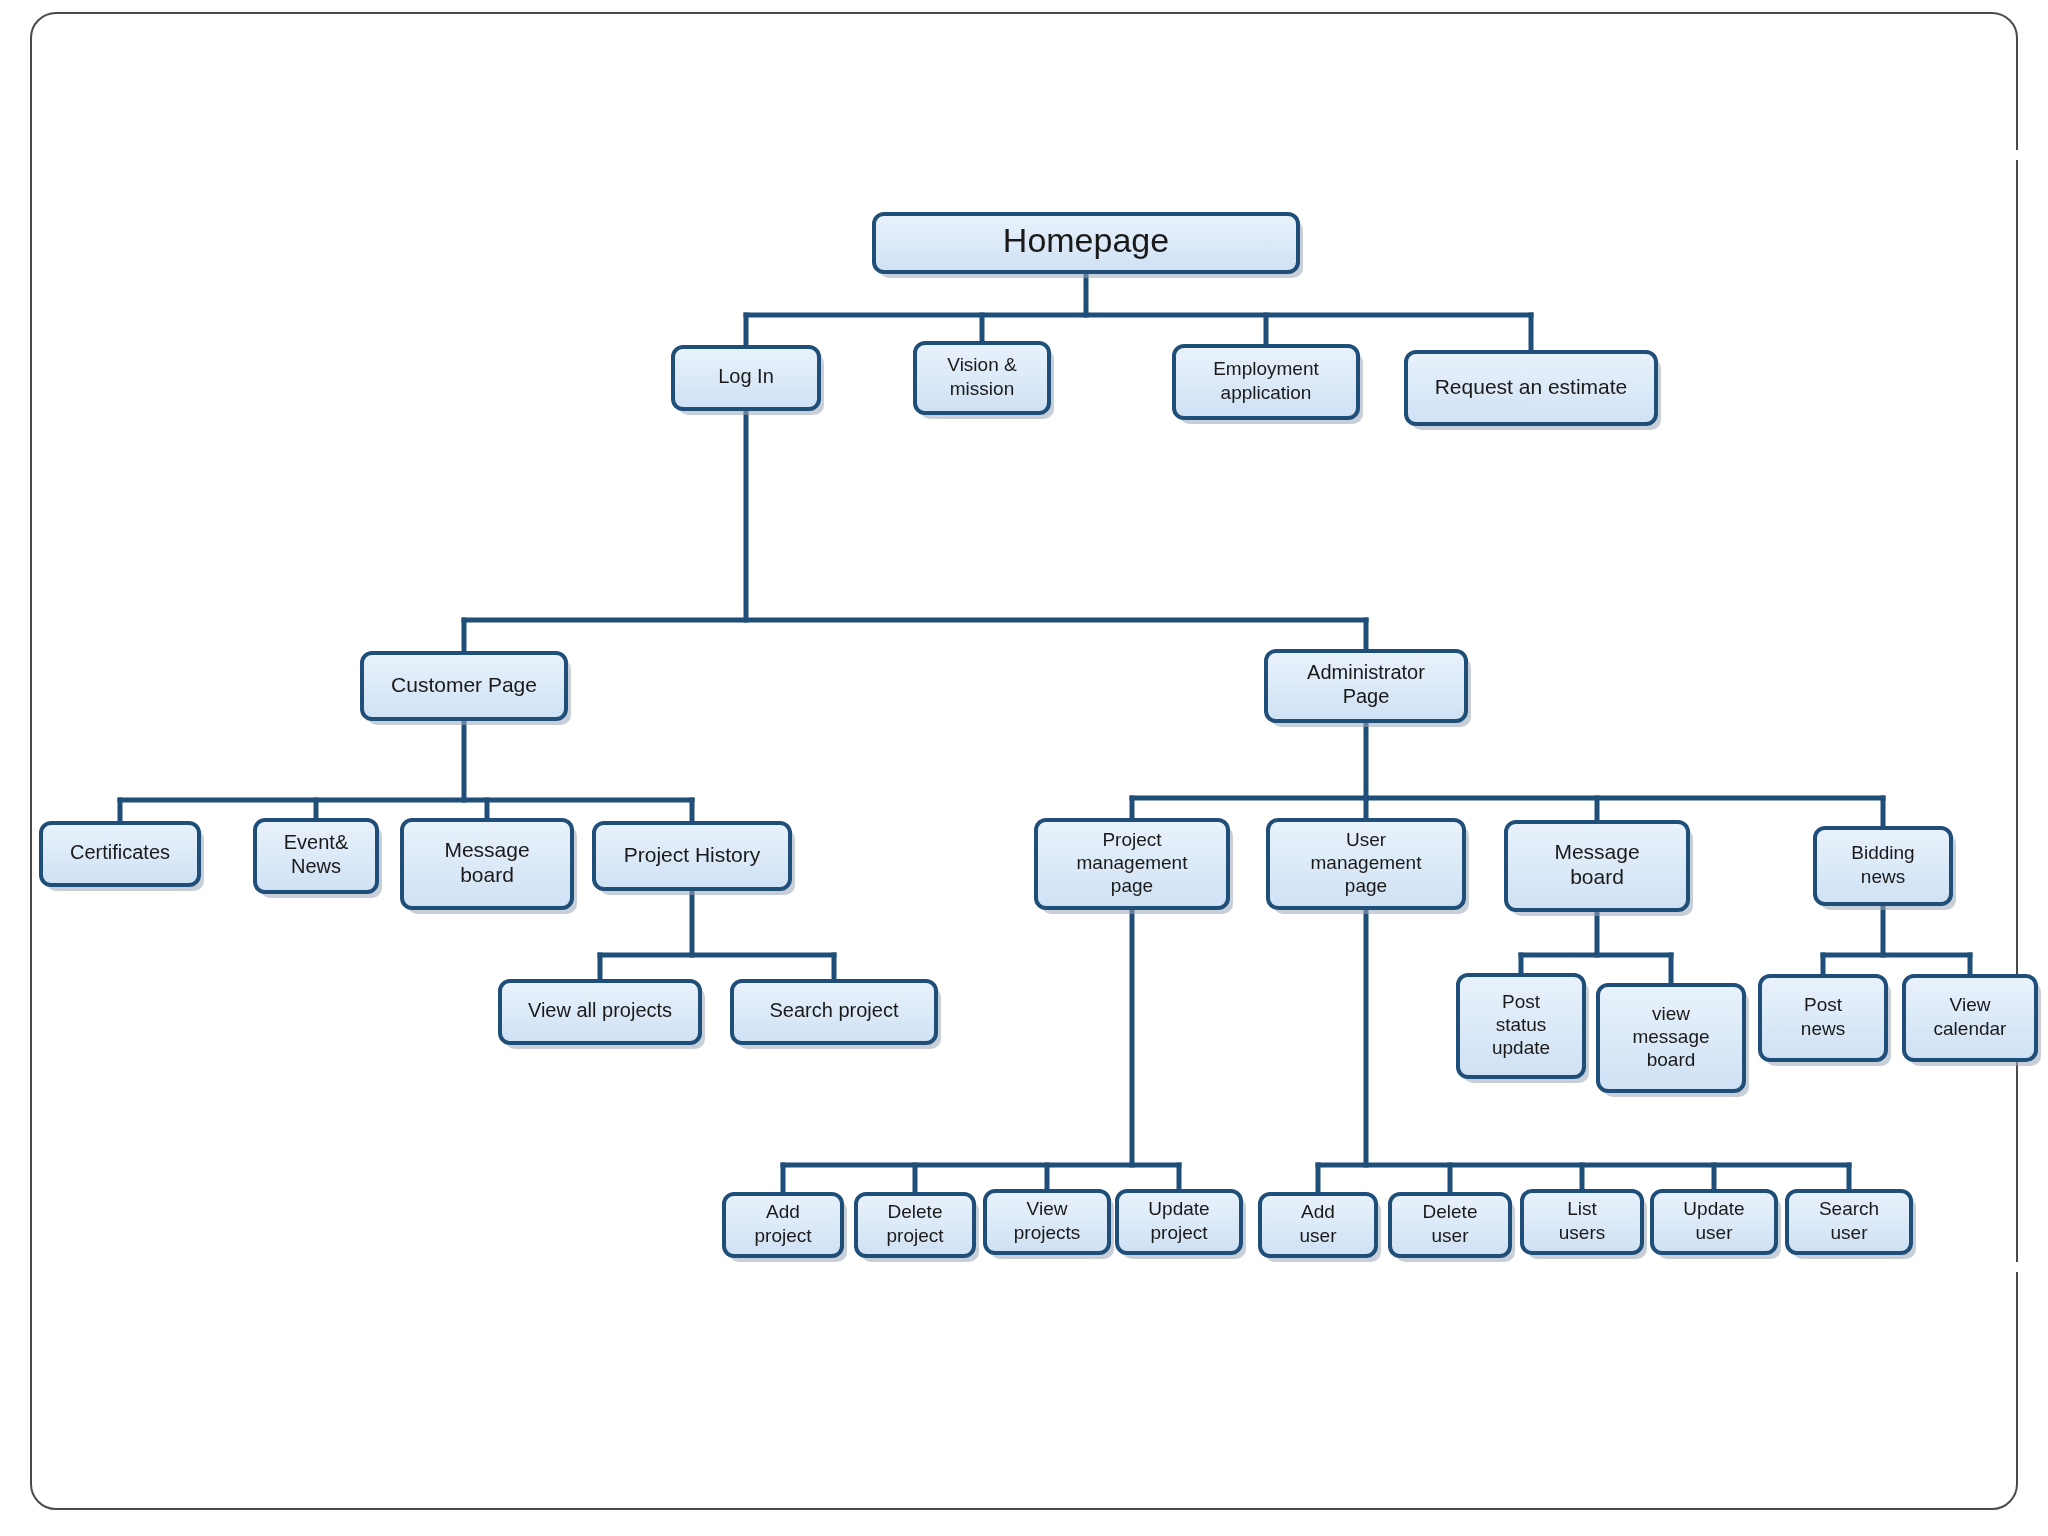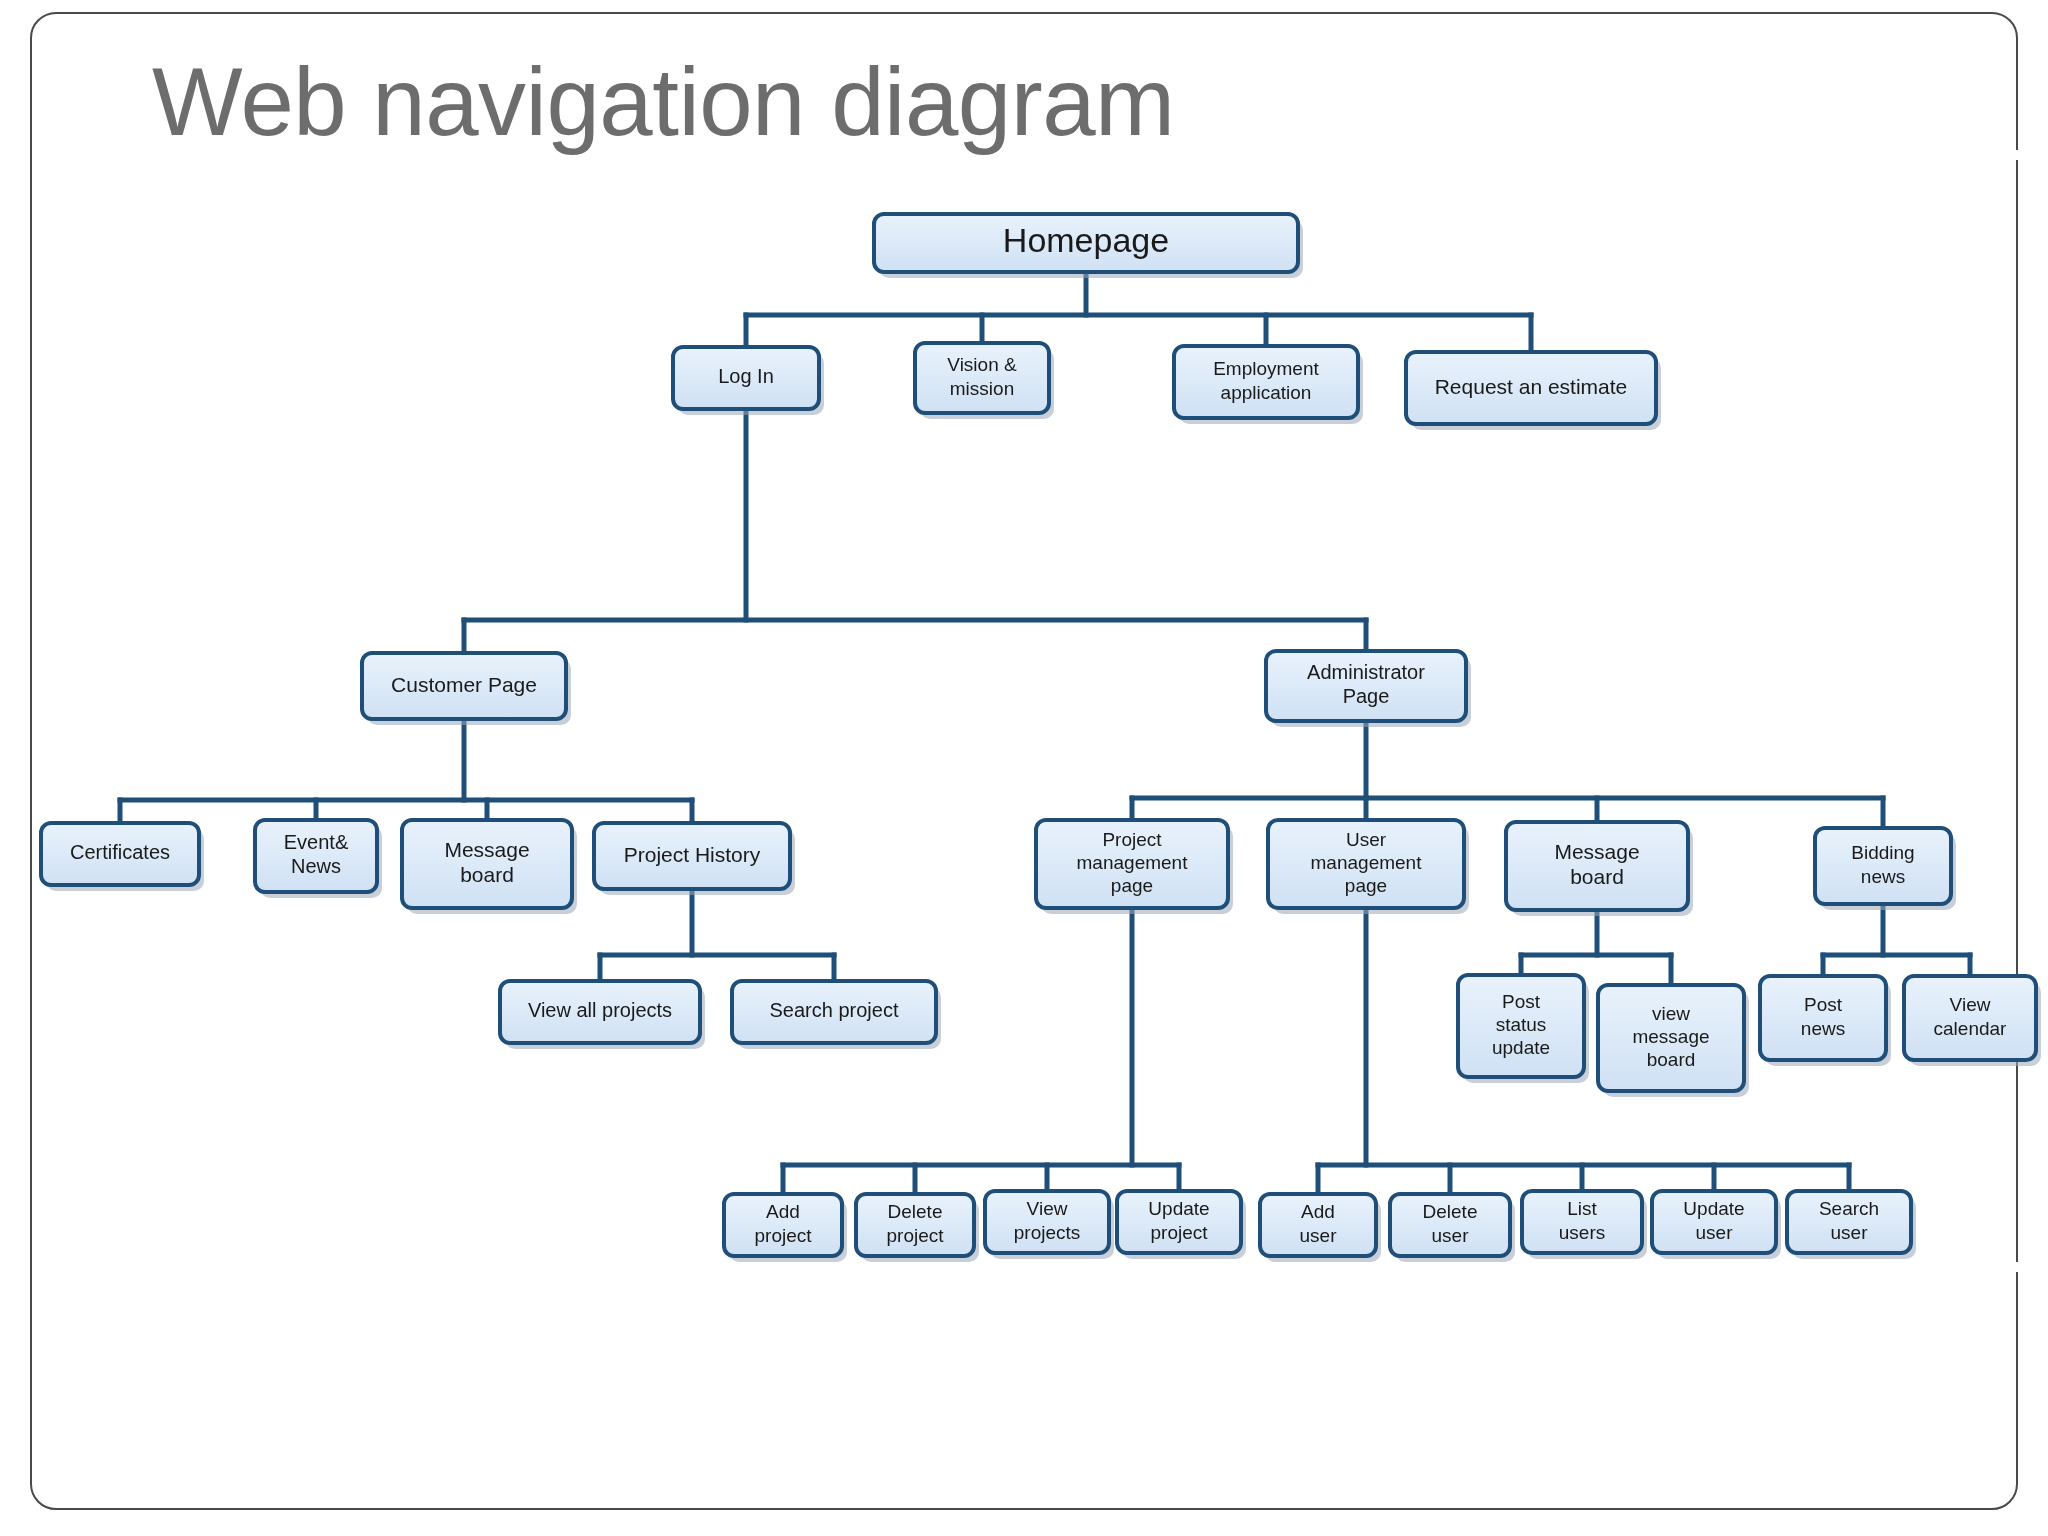--- a/index.html
+++ b/index.html
@@ -68,21 +68,20 @@
 </style>
 </head>
 <body>
 
 <div id="slide">
 
   <div id="slide-frame"></div>
   <div class="frame-gap" id="gap-right-top"></div>
   <div class="frame-gap" id="gap-right-mid"></div>
 
-  <div id="title">Web navigation diagram</div>
 
   <svg id="diagram" viewBox="0 0 2048 1536" xmlns="http://www.w3.org/2000/svg">
     <defs>
       <linearGradient id="nodeGrad" x1="0" y1="0" x2="0" y2="1">
         <stop offset="0%" stop-color="#e9f2fc"></stop>
         <stop offset="100%" stop-color="#cfe1f4"></stop>
       </linearGradient>
     </defs>
     <g id="edges-layer">
         <line x1="1086" y1="272" x2="1086" y2="315" stroke="#1f4e79" stroke-width="5" stroke-linecap="square"></line>

